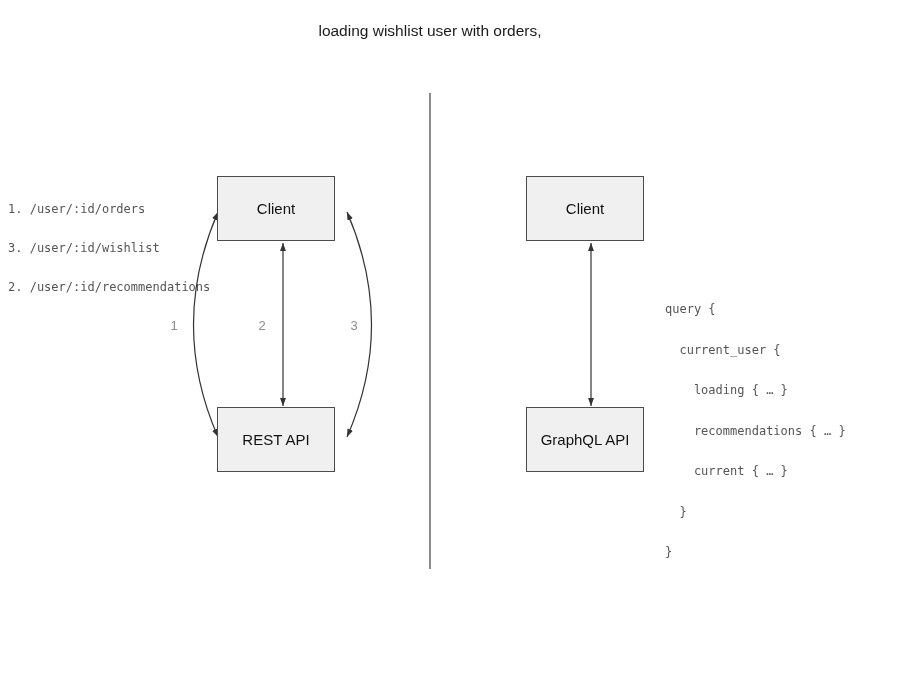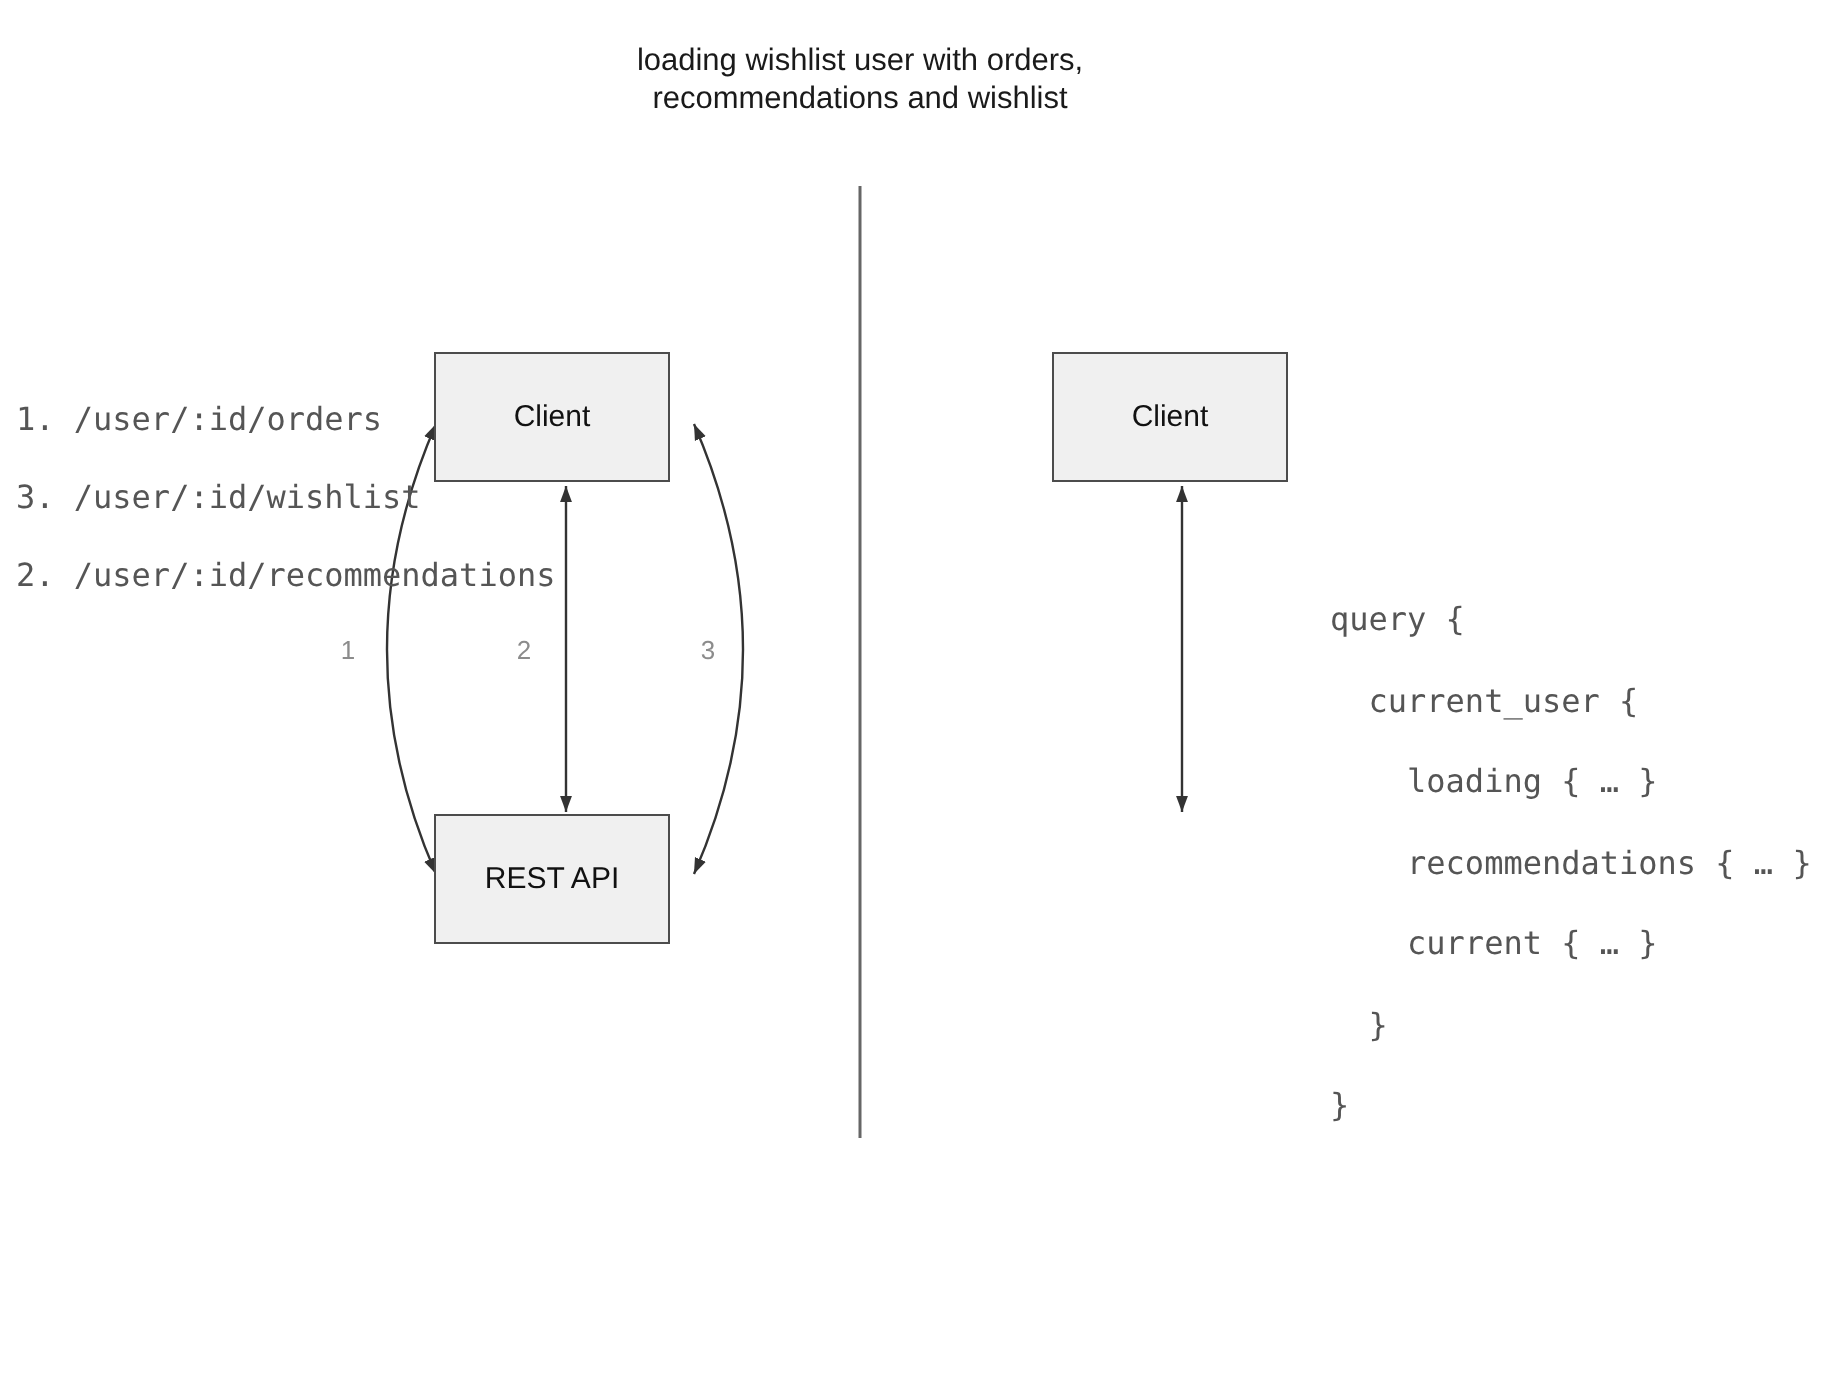--- a/index.html
+++ b/index.html
@@ -27,21 +27,21 @@
   }
   .overlay {
     position: absolute;
     left: 0;
     top: 0;
     pointer-events: none;
   }
   .mono-block {
     position: absolute;
     font-family: "DejaVu Sans Mono", "Liberation Mono", monospace;
-    font-size: 16px;
+    font-size: 12px;
     line-height: 13px;
     color: #555555;
     white-space: pre;
   }
   .endpoints { left: 8px; top: 177px; }
   .query { left: 665px; top: 276px; line-height: 13.5px; }
   .node {
     position: absolute;
     width: 118px;
     height: 65px;
@@ -68,21 +68,20 @@
   .num-2 { left: 262px; top: 325px; }
   .num-3 { left: 354px; top: 325px; }
 </style>
 </head>
 <body>
 
 <div class="canvas">
 
   <div class="title">
     <div>loading wishlist user with orders,</div>
-    <div>recommendations and wishlist</div>
   </div>
 
   <svg class="overlay" width="917" height="689" viewBox="0 0 917 689">
     <defs>
       <marker id="ah" viewBox="0 0 10 10" refX="10" refY="5" markerWidth="8" markerHeight="8" orient="auto-start-reverse" markerUnits="userSpaceOnUse">
         <path d="M0,1.3 L10,5 L0,8.7 z" fill="#333333"></path>
       </marker>
     </defs>
 
     <line x1="430" y1="93" x2="430" y2="569" stroke="#666666" stroke-width="1.5"></line>
@@ -111,20 +110,23 @@
   </div>
 
   <div class="arrow-num num-1">1</div>
   <div class="arrow-num num-2">2</div>
   <div class="arrow-num num-3">3</div>
 
   <div class="node node-client-right">
     <span>Client</span>
   </div>
 
+  <div class="node node-graphql">
+    <span>GraphQL API</span>
+  </div>
 
   <div class="mono-block query">
     <div>query {</div>
     <div>  current_user {</div>
     <div>    loading { … }</div>
     <div>    recommendations { … }</div>
     <div>    current { … }</div>
     <div>  }</div>
     <div>}</div>
   </div>

